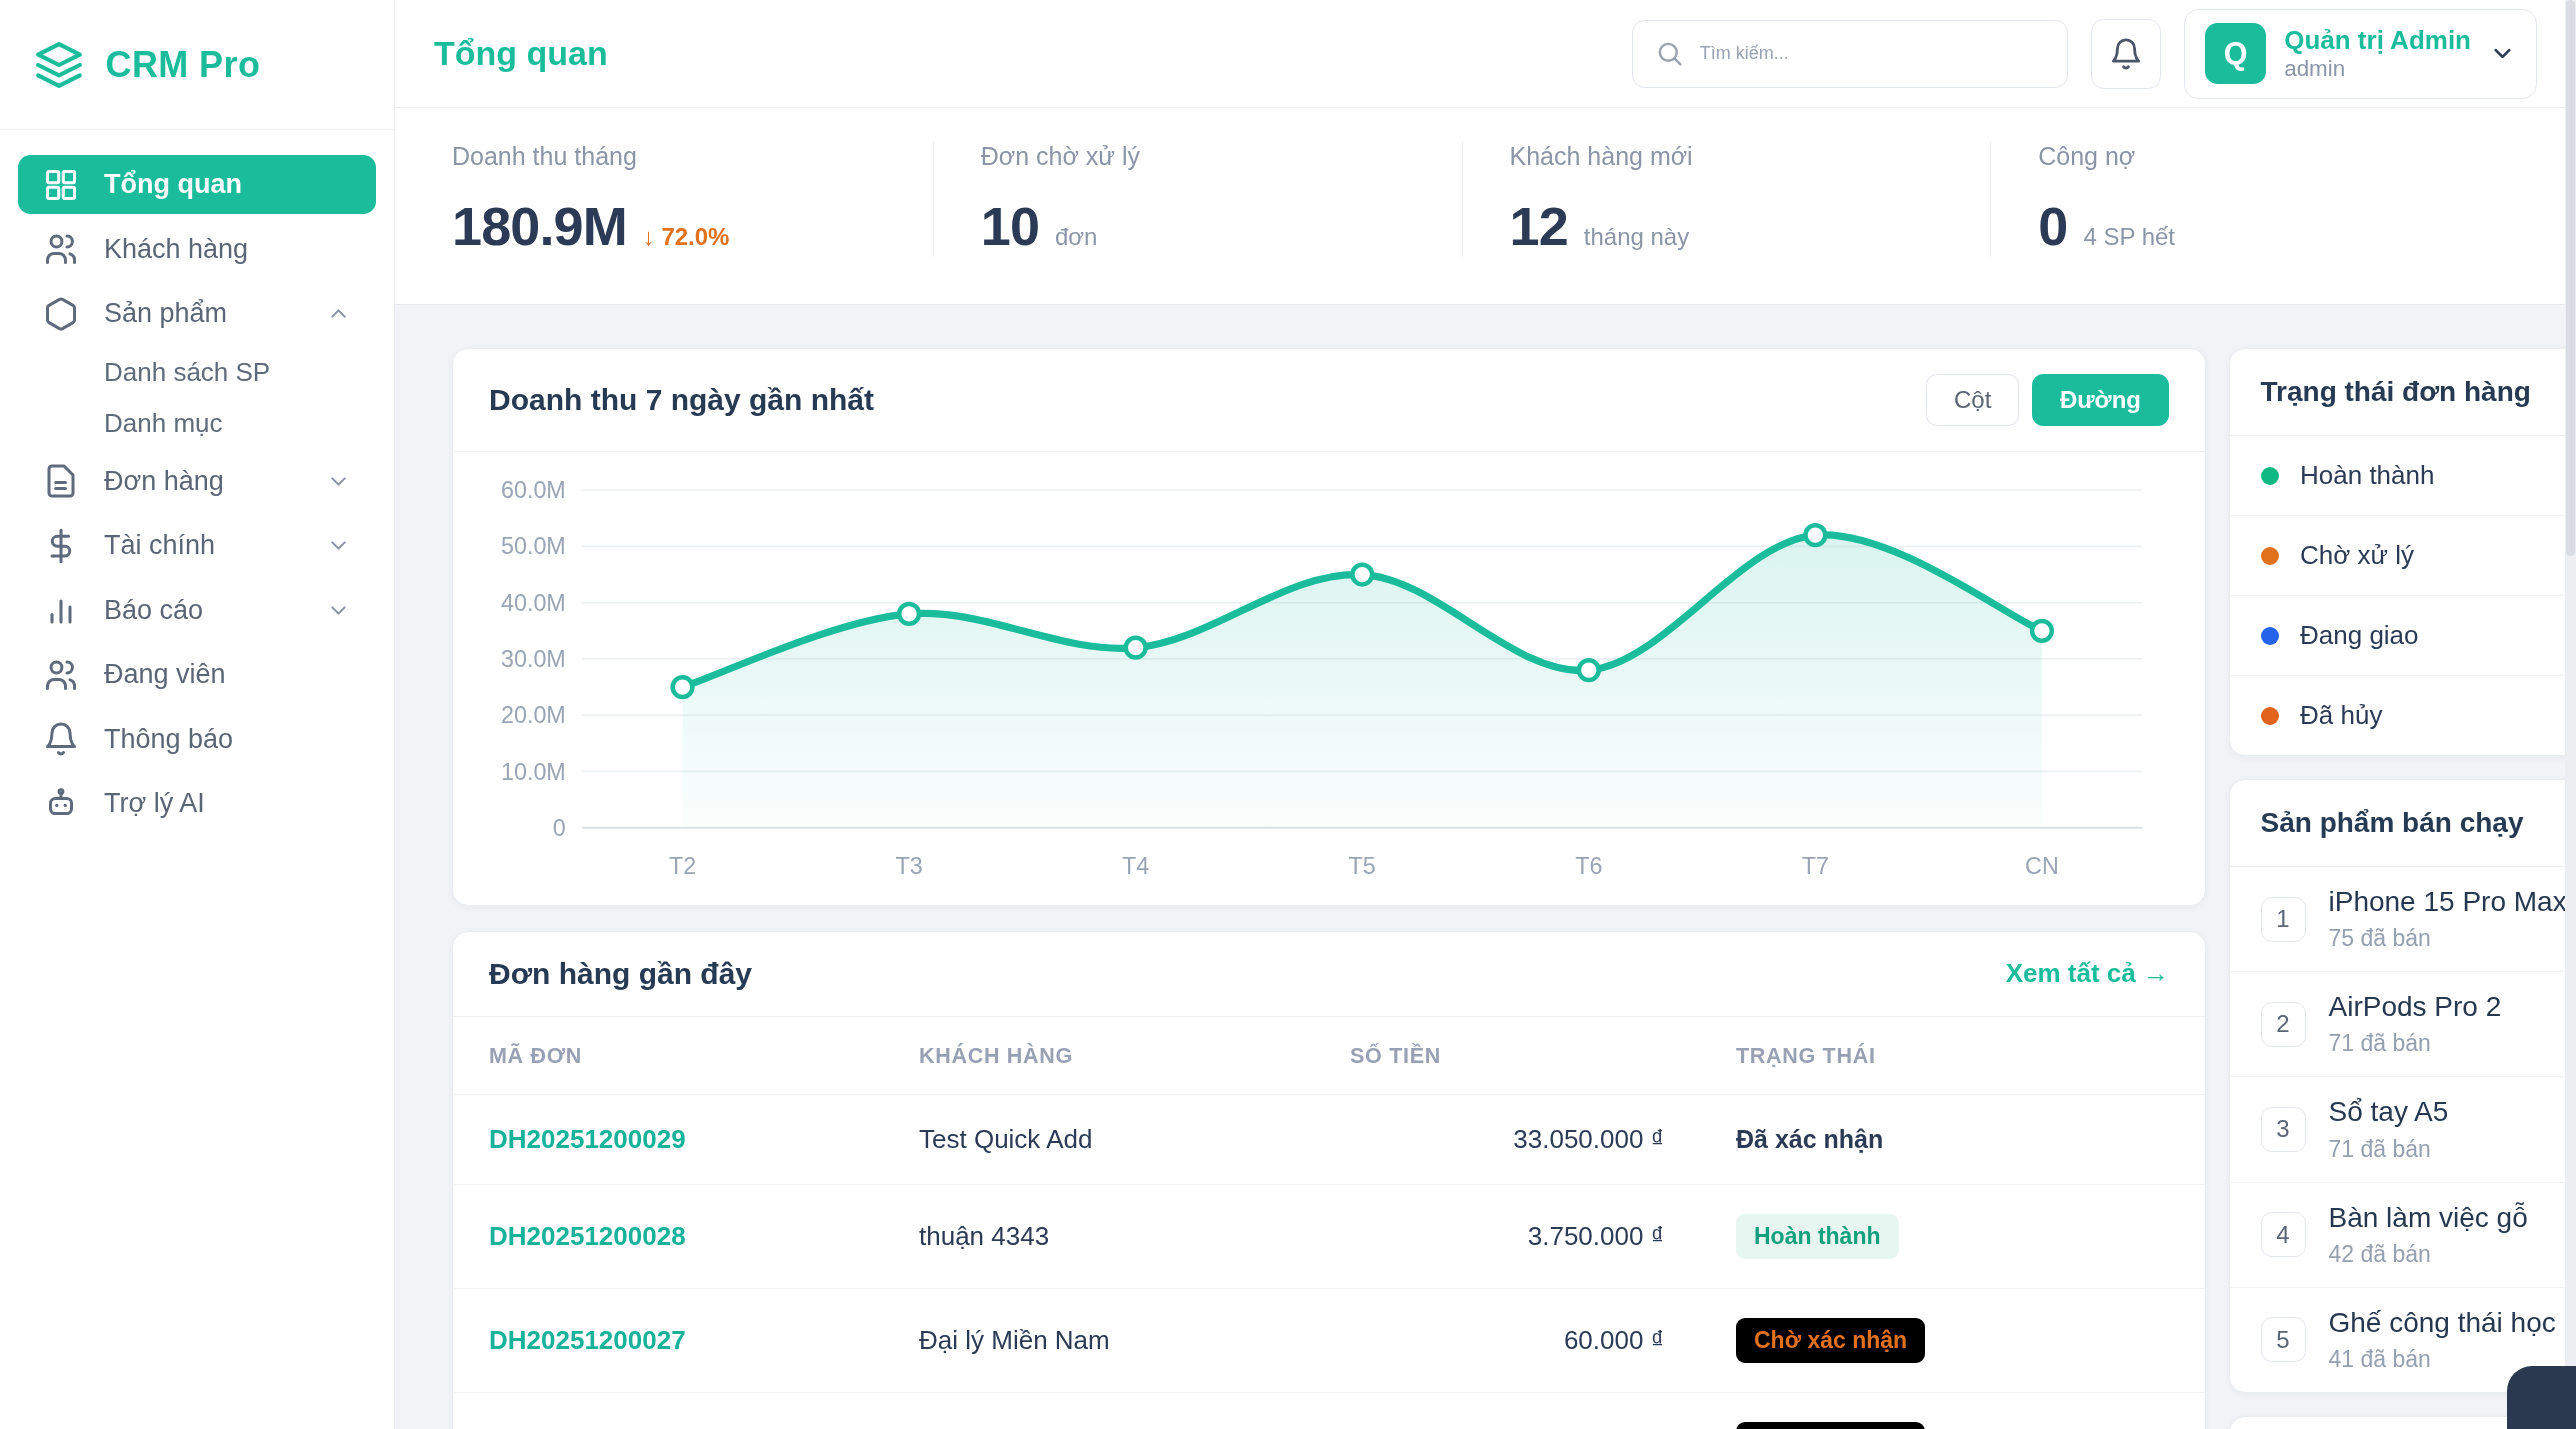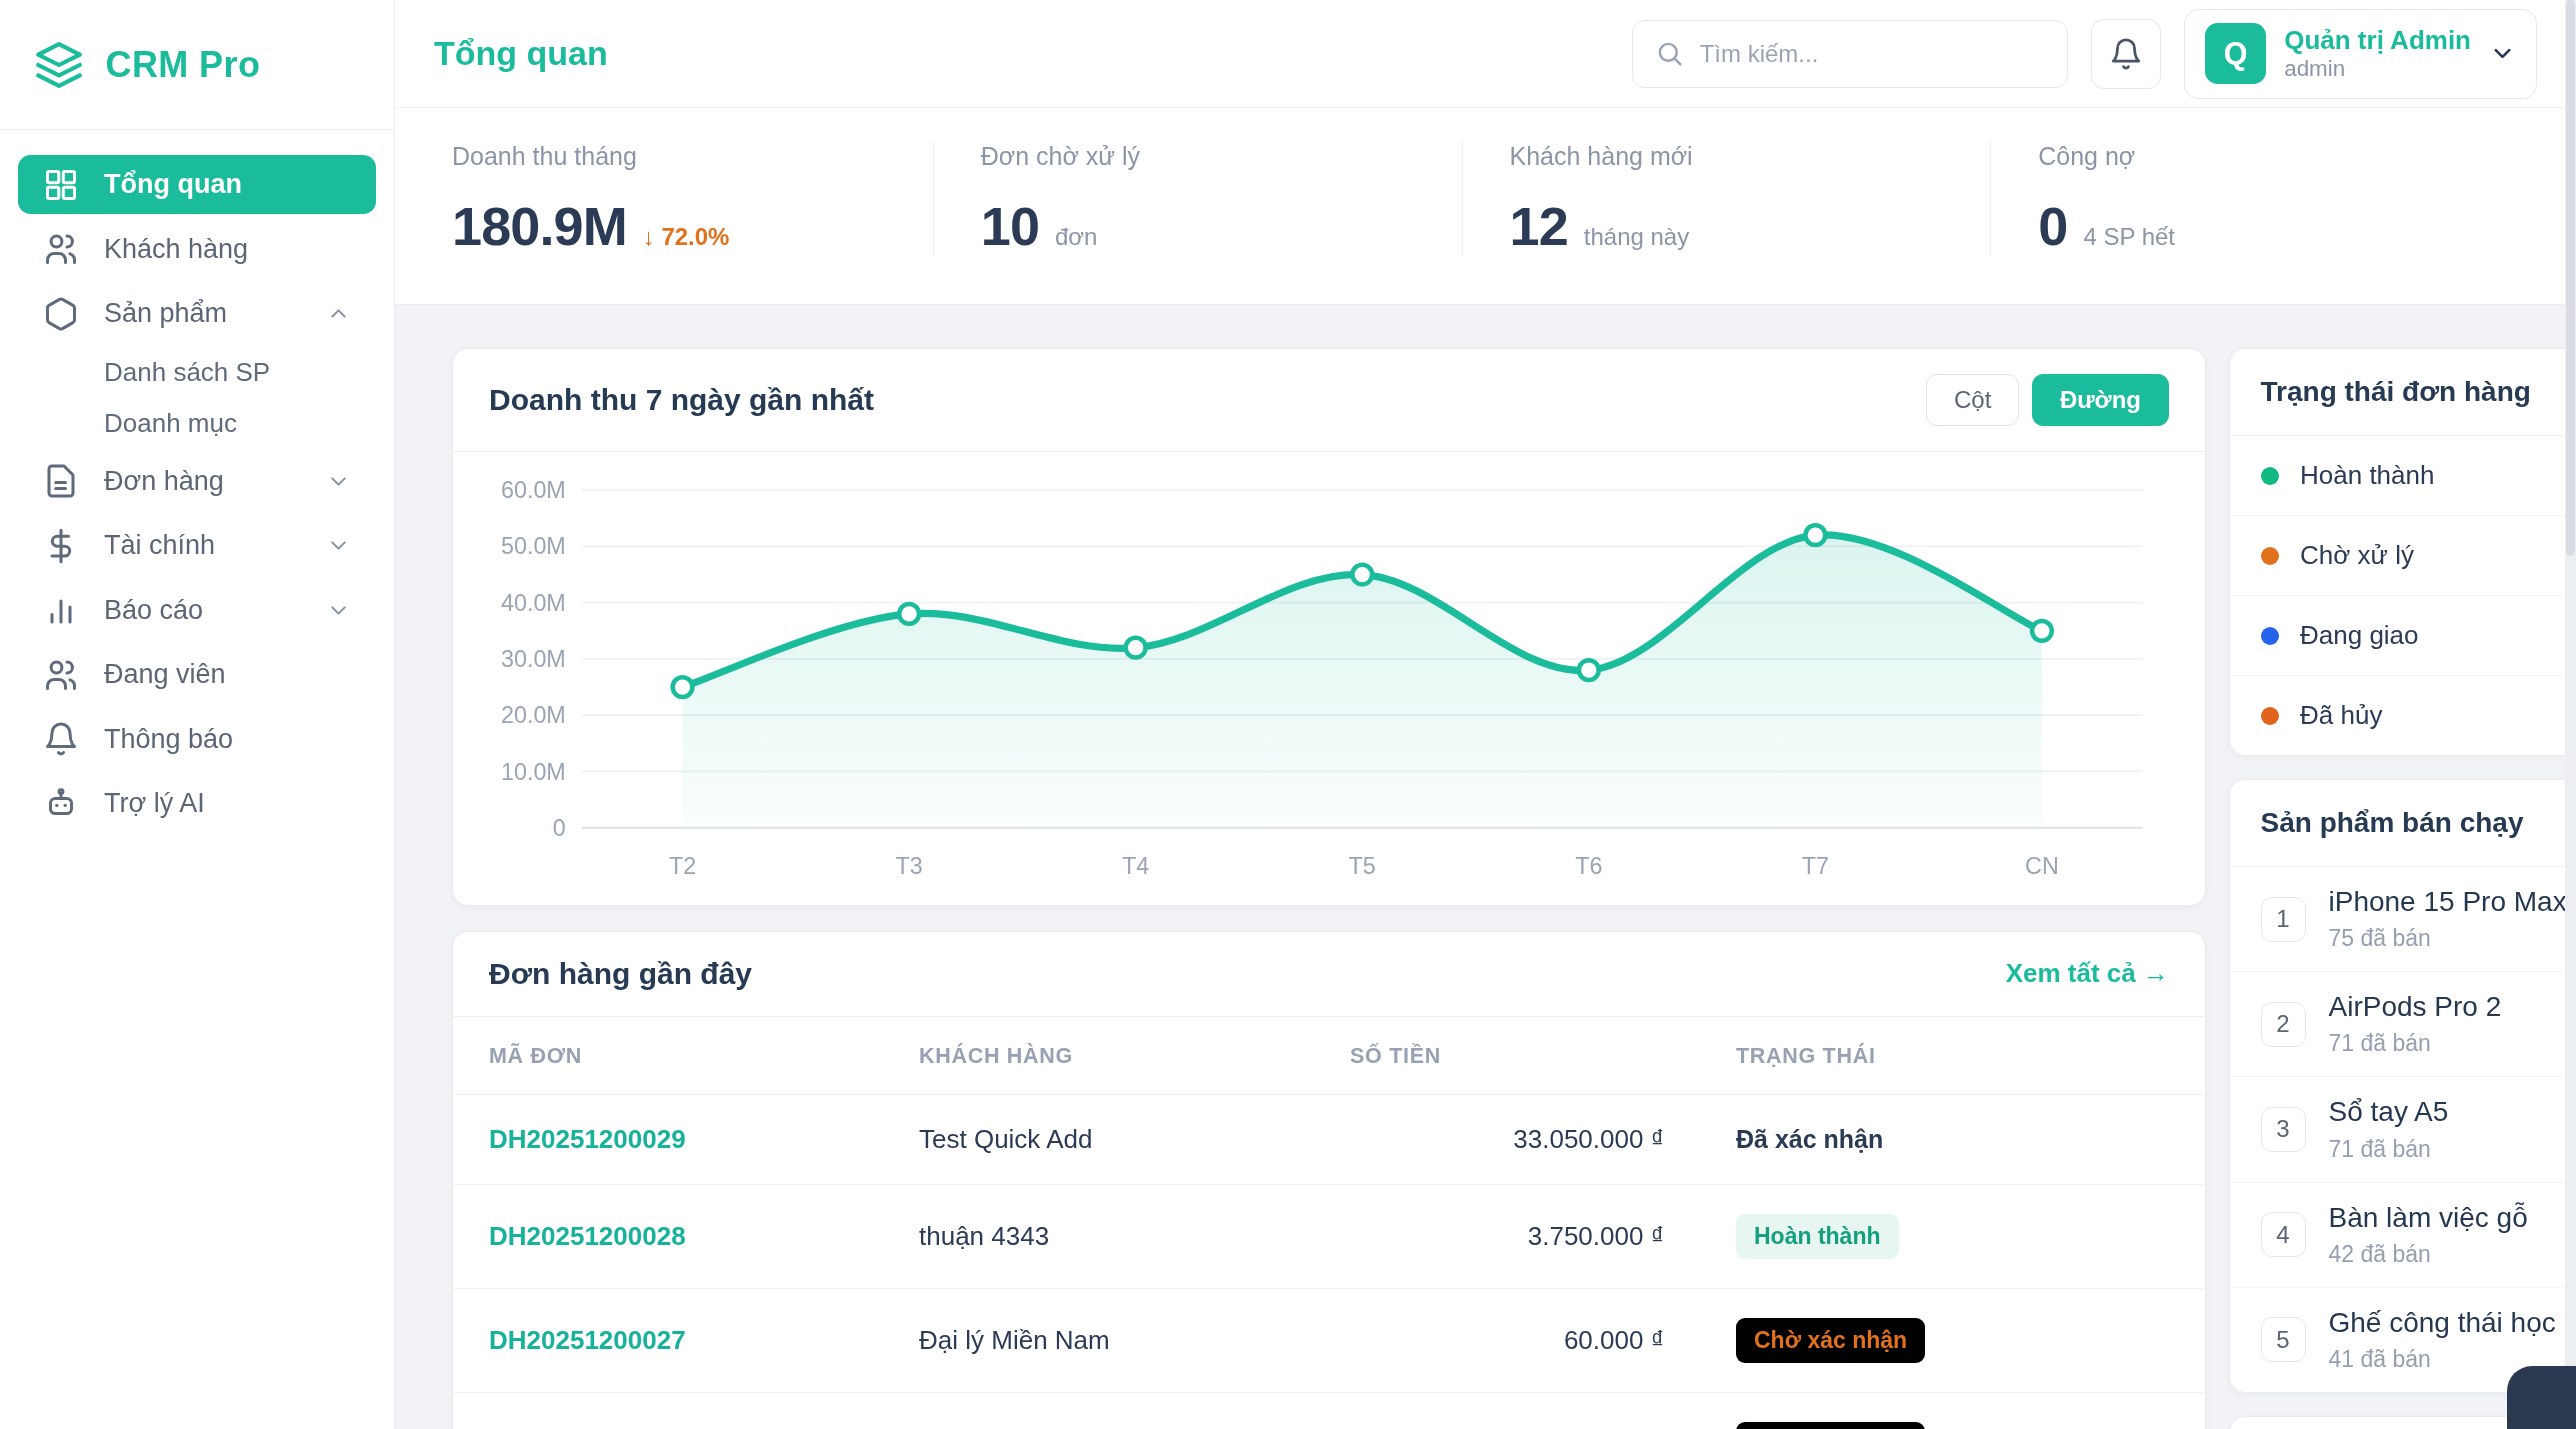--- a/index.html
+++ b/index.html
@@ -23,21 +23,21 @@
   .nav-label { flex: 1; white-space: nowrap; }
   .chev { display: flex; color: #8a93a5; }
   .sub-item { height: 47px; display: flex; align-items: center; margin: 4px 18px; padding-left: 86px; border-radius: 10.8px; color: #5f6a7b; font-size: 26px; cursor: pointer; white-space: nowrap; }
 
   
   .main { flex: 1; min-width: 0; display: flex; flex-direction: column; }
   .topbar { height: 108px; flex: none; background: #fff; border-bottom: 1.8px solid #eef0f4; display: flex; align-items: center; padding: 0 39px; }
   .page-title { font-size: 34px; font-weight: 700; color: #1abc9c; }
   .topbar-right { margin-left: auto; display: flex; align-items: center; gap: 23px; }
   .search-box { width: 436px; height: 68px; border: 1.8px solid #e3e7ee; border-radius: 12.6px; display: flex; align-items: center; gap: 16px; padding: 0 21.5px; color: #9aa3b4; }
-  .search-box input { border: none; outline: none; flex: 1; font-size: 24px; font-family: inherit; color: #4a5568; background: transparent; }
+  .search-box input { border: none; outline: none; flex: 1; font-size: 18px; font-family: inherit; color: #4a5568; background: transparent; }
   .search-box input::placeholder { color: #9aa3b4; }
   .icon-btn { width: 70px; height: 70px; border: 1.8px solid #e3e7ee; border-radius: 12.6px; background: #fff; display: flex; align-items: center; justify-content: center; color: #4a5568; cursor: pointer; }
   .user-chip { height: 90px; border: 1.8px solid #e3e7ee; border-radius: 14.4px; display: flex; align-items: center; gap: 18px; padding: 0 20px; cursor: pointer; background:#fff; }
   .avatar { width: 61px; height: 61px; border-radius: 12.6px; background: #1abc9c; color: #fff; font-weight: 700; font-size: 30.5px; display: flex; align-items: center; justify-content: center; }
   .user-name { font-size: 26px; font-weight: 700; color: #1abc9c; line-height: 1.2; }
   .user-role { font-size: 22.4px; color: #8b95a7; }
 
   
   .stats { background: #fff; display: flex; padding: 34px 57px 47px; border-bottom: 1.8px solid #e7eaef; }
   .stat { flex: 1; }
@@ -148,21 +148,21 @@
             </svg>
           </span>
           <span class="nav-label">Sản phẩm</span>
           <span class="chev">
             <svg width="25" height="25" viewBox="0 0 24 24" fill="none" stroke="currentColor" stroke-width="2" stroke-linecap="round" stroke-linejoin="round">
               <polyline points="6 15 12 9 18 15"></polyline>
             </svg>
           </span>
         </div>
         <div class="sub-item">Danh sách SP</div>
-        <div class="sub-item">Doanh mục</div>
+        <div class="sub-item">Danh mục</div>
         <div class="nav-item">
           <span class="ic-wrap">
             <svg width="36" height="36" viewBox="0 0 24 24" fill="none" stroke="currentColor" stroke-width="2" stroke-linecap="round" stroke-linejoin="round">
               <path d="M14 2H6a2 2 0 0 0-2 2v16a2 2 0 0 0 2 2h12a2 2 0 0 0 2-2V8l-6-6z"></path>
               <line x1="8.5" y1="13" x2="15" y2="13"></line>
               <line x1="8.5" y1="17" x2="15" y2="17"></line>
             </svg>
           </span>
           <span class="nav-label">Đơn hàng</span>
           <span class="chev">

